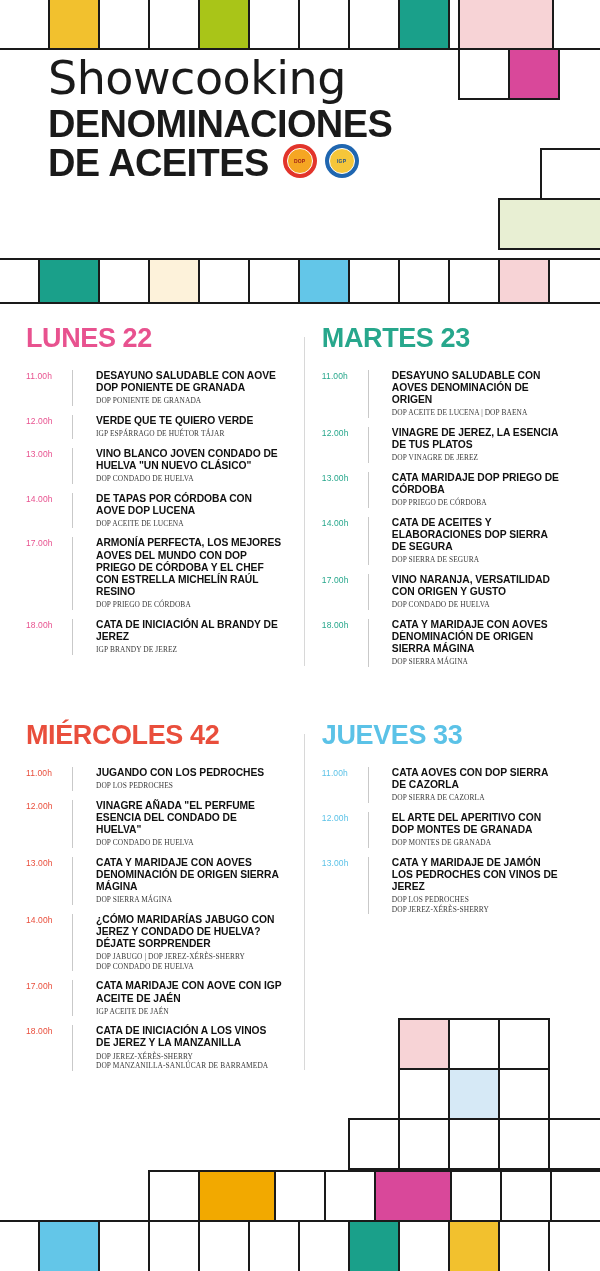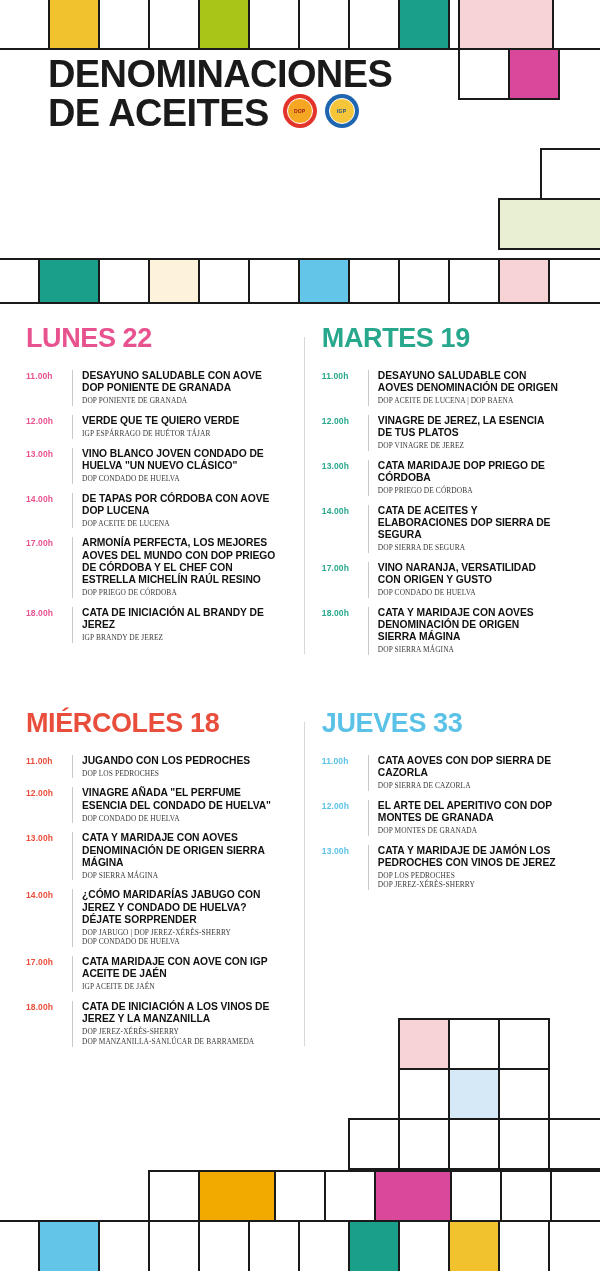--- a/index.html
+++ b/index.html
@@ -103,28 +103,28 @@
   }
   .sessions { display: block; }
   .session {
     display: flex;
     margin-bottom: 9px;
   }
   .session-time {
     width: 46px;
     flex: 0 0 46px;
     font-size: 8.5px;
-    font-weight: 700;
+    font-weight: 400;
     padding-top: 1px;
     letter-spacing: 0.1px;
   }
   .session-body {
     flex: 1;
     border-left: 1px solid #c9c9c9;
-    padding-left: 9px;
+    padding-left: 23px;
   }
   .session-name {
     font-size: 10.3px;
     font-weight: 700;
     color: #111;
     line-height: 1.18;
     text-transform: uppercase;
     margin: 0 0 2px 0;
     letter-spacing: -0.05px;
   }
@@ -205,20 +205,21 @@
   <div class="block" style="left:198px; top:1220px; width:52px; height:54px; background:#ffffff;"></div>
   <div class="block" style="left:248px; top:1220px; width:52px; height:54px; background:#ffffff;"></div>
   <div class="block" style="left:298px; top:1220px; width:52px; height:54px; background:#ffffff;"></div>
   <div class="block" style="left:348px; top:1220px; width:52px; height:54px; background:#1aa08a;"></div>
   <div class="block" style="left:398px; top:1220px; width:52px; height:54px; background:#ffffff;"></div>
   <div class="block" style="left:448px; top:1220px; width:52px; height:54px; background:#f2c12e;"></div>
   <div class="block" style="left:498px; top:1220px; width:52px; height:54px; background:#ffffff;"></div>
   <div class="block" style="left:548px; top:1220px; width:54px; height:54px; background:#ffffff;"></div>
 
   <div class="header">
+    <div class="title-script">Showcooking</div>
     <div class="title-bold">DENOMINACIONES</div>
     <div class="title-row2">
       <div class="title-bold">DE ACEITES</div>
       <div class="seals">
         <div class="seal seal-red">
           <div class="inner">DOP</div>
         </div>
         <div class="seal seal-blue">
           <div class="inner">IGP</div>
         </div>
@@ -269,21 +270,21 @@
             <div class="session">
               <div class="session-time" style="color: rgb(232, 82, 143);">18.00h</div>
               <div class="session-body">
                 <div class="session-name">CATA DE INICIACIÓN AL BRANDY DE JEREZ</div>
                 <div class="session-dop">IGP BRANDY DE JEREZ</div>
               </div>
             </div>
           </div>
       </div>
       <div class="day-col right">
-        <h2 class="day-title" style="color: rgb(39, 167, 140);">MARTES 19</h2>
+        <h2 class="day-title" style="color: rgb(39, 167, 140);">MARTES 23</h2>
         <div class="sessions">
             <div class="session">
               <div class="session-time" style="color: rgb(39, 167, 140);">11.00h</div>
               <div class="session-body">
                 <div class="session-name">DESAYUNO SALUDABLE CON AOVES DENOMINACIÓN DE ORIGEN</div>
                 <div class="session-dop">DOP ACEITE DE LUCENA | DOP BAENA</div>
               </div>
             </div>
             <div class="session">
               <div class="session-time" style="color: rgb(39, 167, 140);">12.00h</div>
@@ -321,21 +322,21 @@
               </div>
             </div>
           </div>
       </div>
     </div>
 
     <div class="spacer-between"></div>
 
     <div class="day-grid">
       <div class="day-col">
-        <h2 class="day-title" style="color: rgb(233, 78, 60);">MIÉRCOLES 18</h2>
+        <h2 class="day-title" style="color: rgb(233, 78, 60);">MIÉRCOLES 42</h2>
         <div class="sessions">
             <div class="session">
               <div class="session-time" style="color: rgb(233, 78, 60);">11.00h</div>
               <div class="session-body">
                 <div class="session-name">JUGANDO CON LOS PEDROCHES</div>
                 <div class="session-dop">DOP LOS PEDROCHES</div>
               </div>
             </div>
             <div class="session">
               <div class="session-time" style="color: rgb(233, 78, 60);">12.00h</div>

